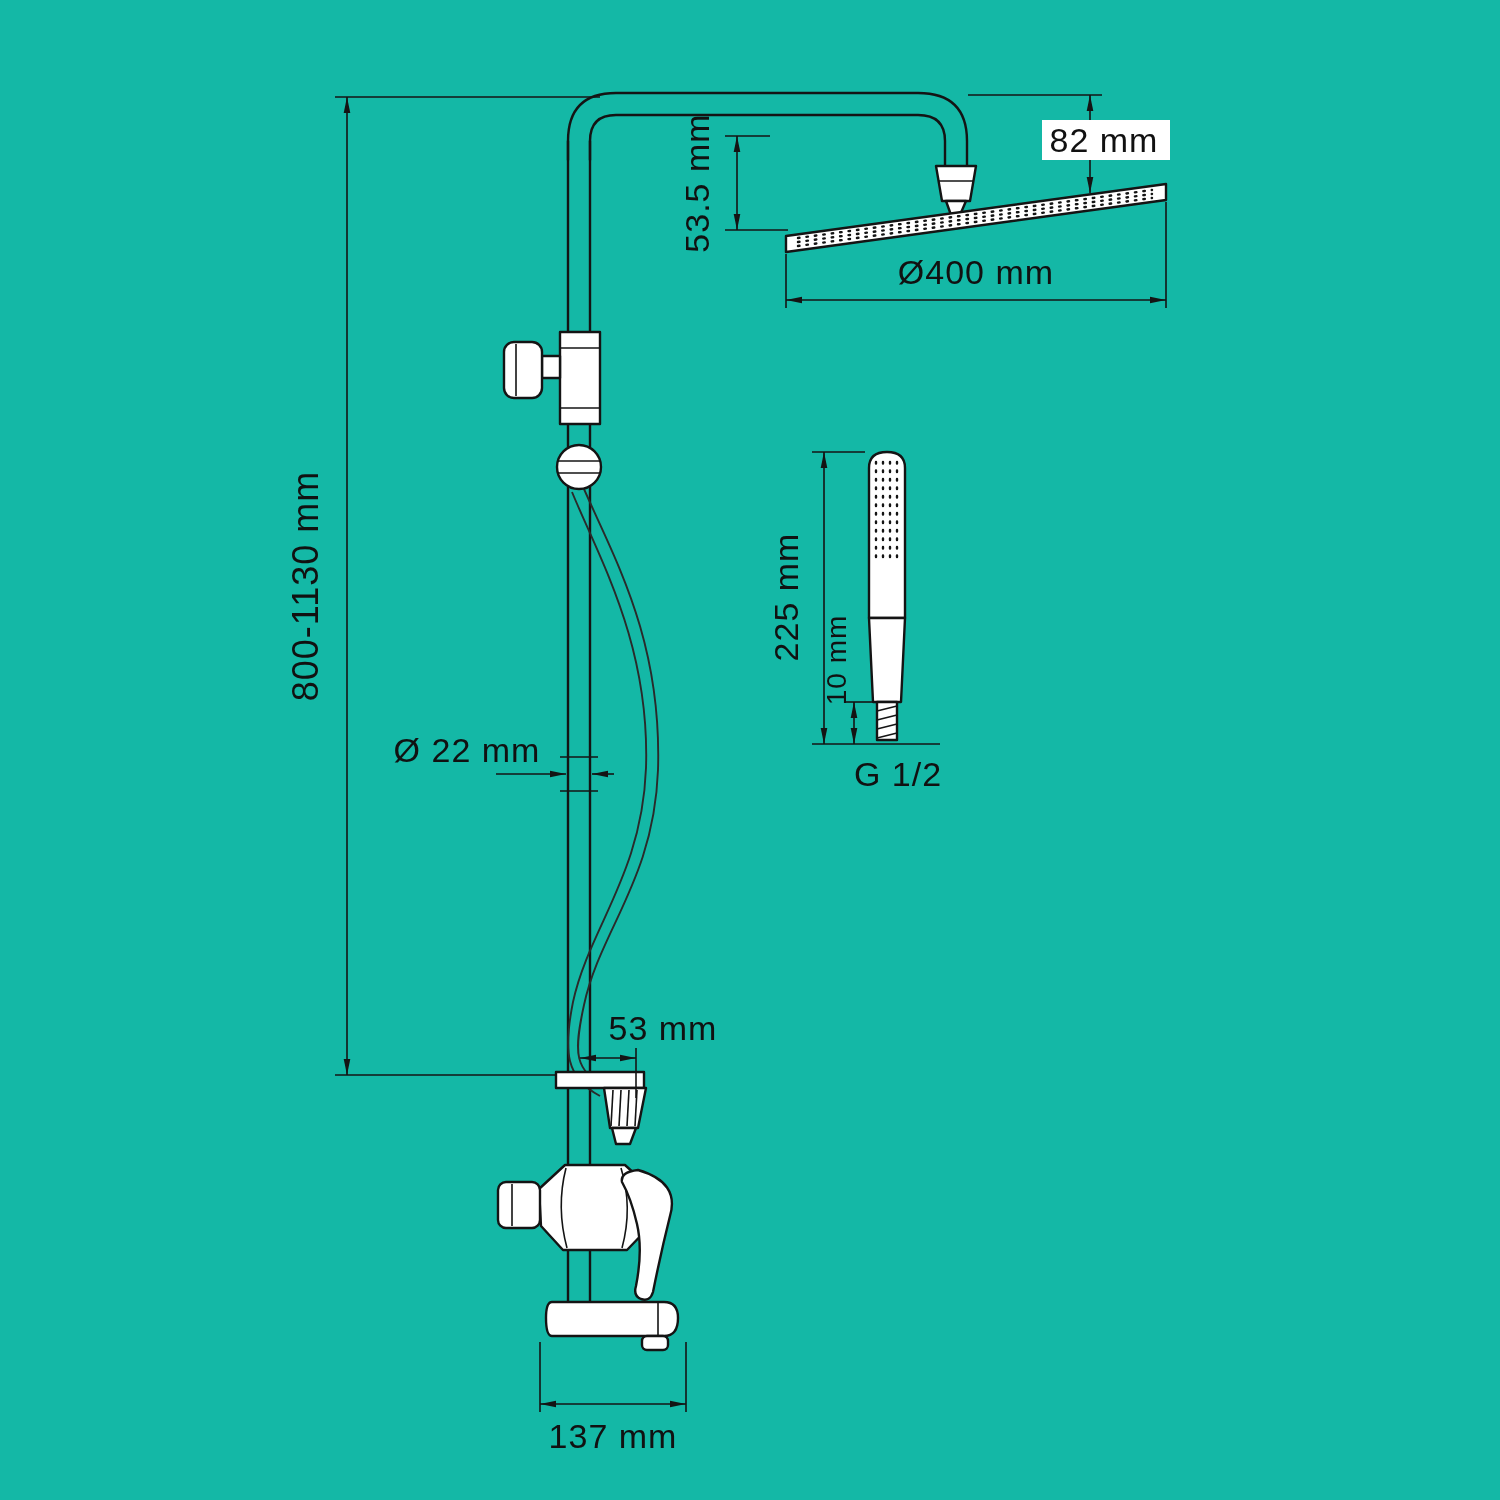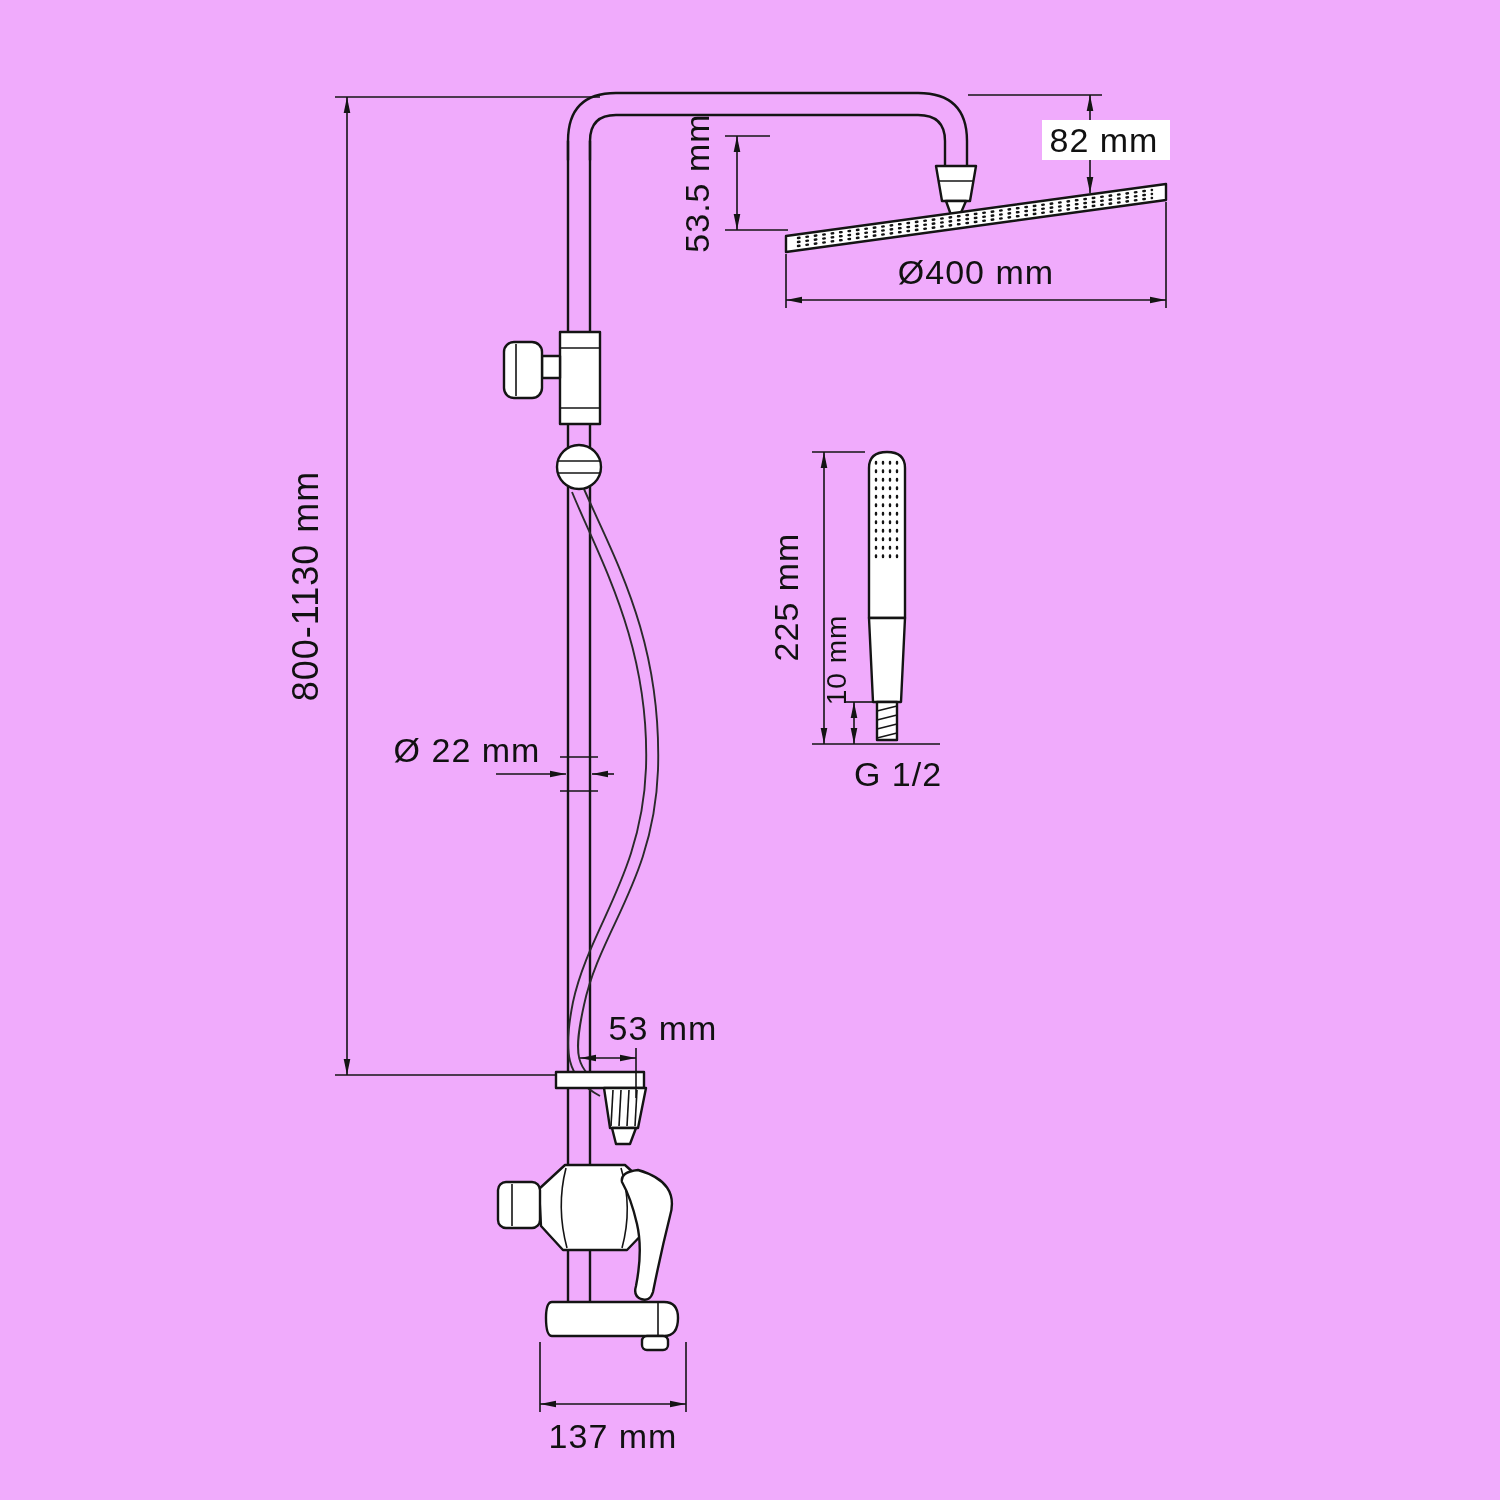--- a/index.html
+++ b/index.html
@@ -1,16 +1,16 @@
 <!DOCTYPE html>
 <html><head>
 <meta charset="utf-8">
 <style>
   html,body{margin:0;padding:0;background:#ffffff;}
-  .stage{width:1500px;height:1500px;position:relative;background:#f0abfc;overflow:hidden;}
+  .stage{width:1500px;height:1500px;position:relative;background:#14b8a6;overflow:hidden;}
   svg{display:block;}
   .obj{fill:none;stroke:#141414;stroke-width:2.4;stroke-linecap:round;stroke-linejoin:round;}
   .objf{fill:#ffffff;stroke:#141414;stroke-width:2.4;stroke-linejoin:round;}
   .thin{fill:none;stroke:#141414;stroke-width:1.6;}
   .dimline{fill:none;stroke:#141414;stroke-width:1.6;}
   .dots{fill:none;stroke:#141414;stroke-width:2.4;stroke-linecap:round;stroke-dasharray:1.5 7;}
   .hose{fill:none;stroke:#2a2a2a;stroke-width:1.9;}
   text.dim{font-family:"Liberation Sans",sans-serif;font-size:34px;fill:#111;text-anchor:middle;letter-spacing:1px;}
   text.dim-lg{font-family:"Liberation Sans",sans-serif;font-size:36px;fill:#111;text-anchor:middle;letter-spacing:1px;}
   text.dim-sm{font-family:"Liberation Sans",sans-serif;font-size:28px;fill:#111;text-anchor:middle;letter-spacing:1px;}

